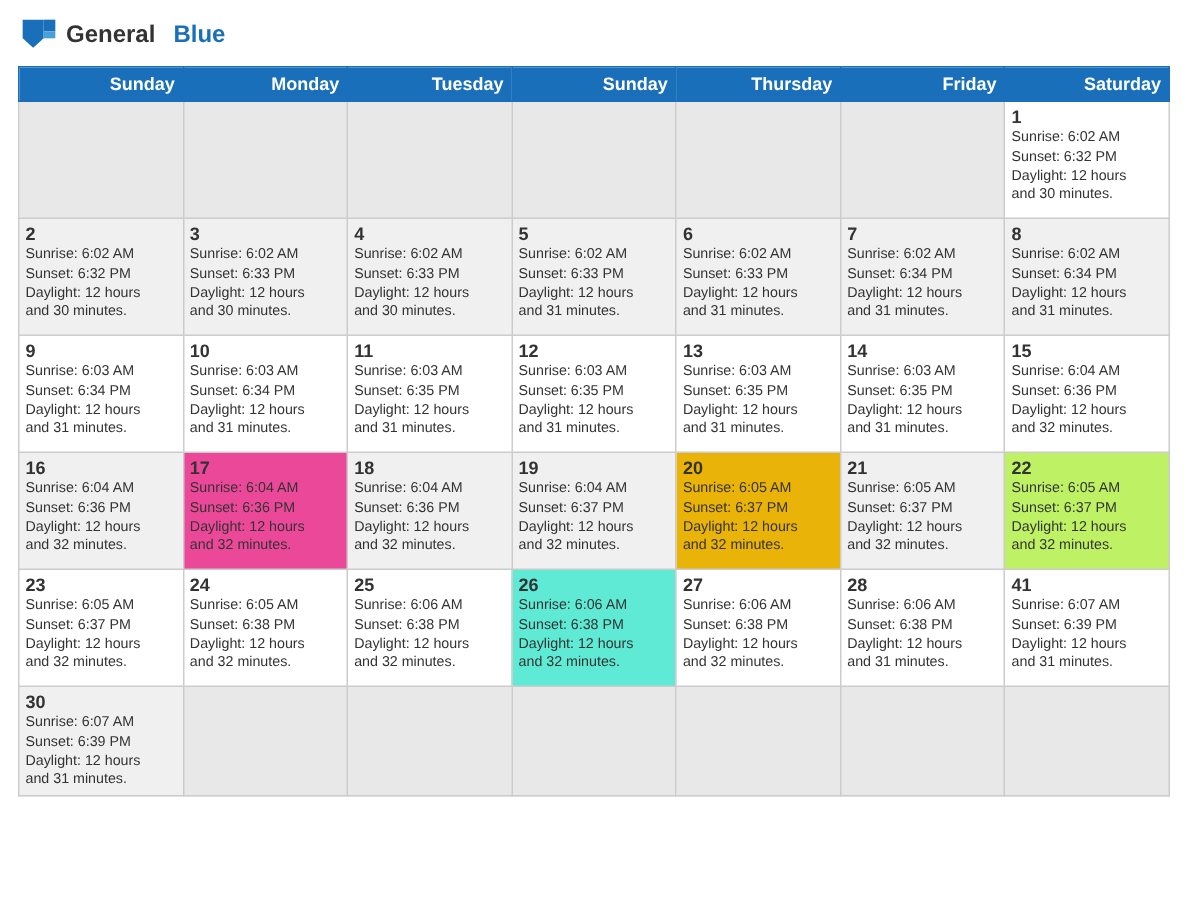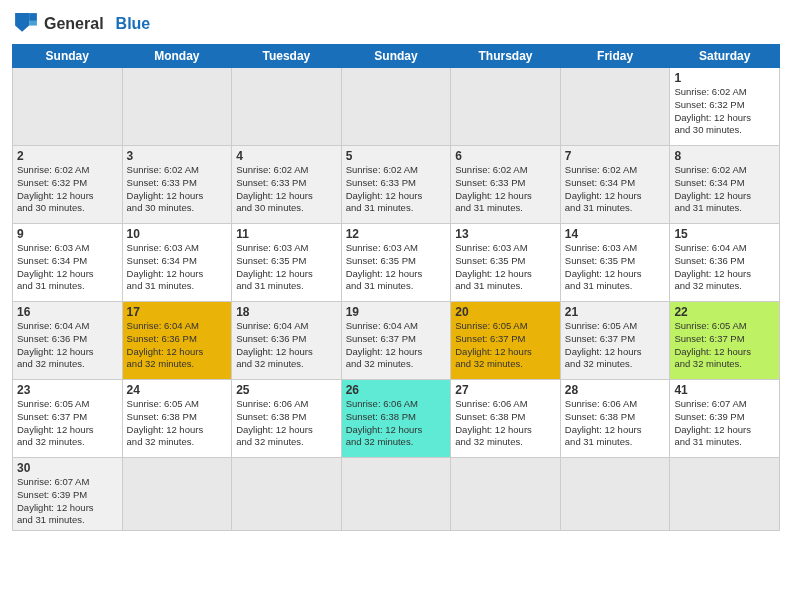--- a/index.html
+++ b/index.html
@@ -53,21 +53,21 @@
       color: #555;
     }
     .calendar {
       width: 100%;
       border-collapse: collapse;
       border: 1px solid #ccc;
     }
     .calendar th {
       background: #1a6fba;
       color: #fff;
-      text-align: center;
+      text-align: right;
       padding: 4px 5px;
       font-size: 12px;
       font-weight: bold;
       border: 1px solid #1a6fba;
     }
     .calendar td {
       vertical-align: top;
       border: 1px solid #ccc;
       padding: 3px 4px;
       width: calc(100% / 7);
@@ -206,21 +206,21 @@
           <td style="background: rgb(255, 255, 255);">
             <span class="day-number">15</span>
             <div class="day-info">Sunrise: 6:04 AM<br>Sunset: 6:36 PM<br>Daylight: 12 hours<br>and 32 minutes.</div>
           </td>
         </tr>
         <tr>
           <td style="background: rgb(240, 240, 240);">
             <span class="day-number">16</span>
             <div class="day-info">Sunrise: 6:04 AM<br>Sunset: 6:36 PM<br>Daylight: 12 hours<br>and 32 minutes.</div>
           </td>
-          <td style="background: #eab308;">
+          <td style="background: #ec4899;">
             <span class="day-number">17</span>
             <div class="day-info">Sunrise: 6:04 AM<br>Sunset: 6:36 PM<br>Daylight: 12 hours<br>and 32 minutes.</div>
           </td>
           <td style="background: rgb(240, 240, 240);">
             <span class="day-number">18</span>
             <div class="day-info">Sunrise: 6:04 AM<br>Sunset: 6:36 PM<br>Daylight: 12 hours<br>and 32 minutes.</div>
           </td>
           <td style="background: rgb(240, 240, 240);">
             <span class="day-number">19</span>
             <div class="day-info">Sunrise: 6:04 AM<br>Sunset: 6:37 PM<br>Daylight: 12 hours<br>and 32 minutes.</div>

